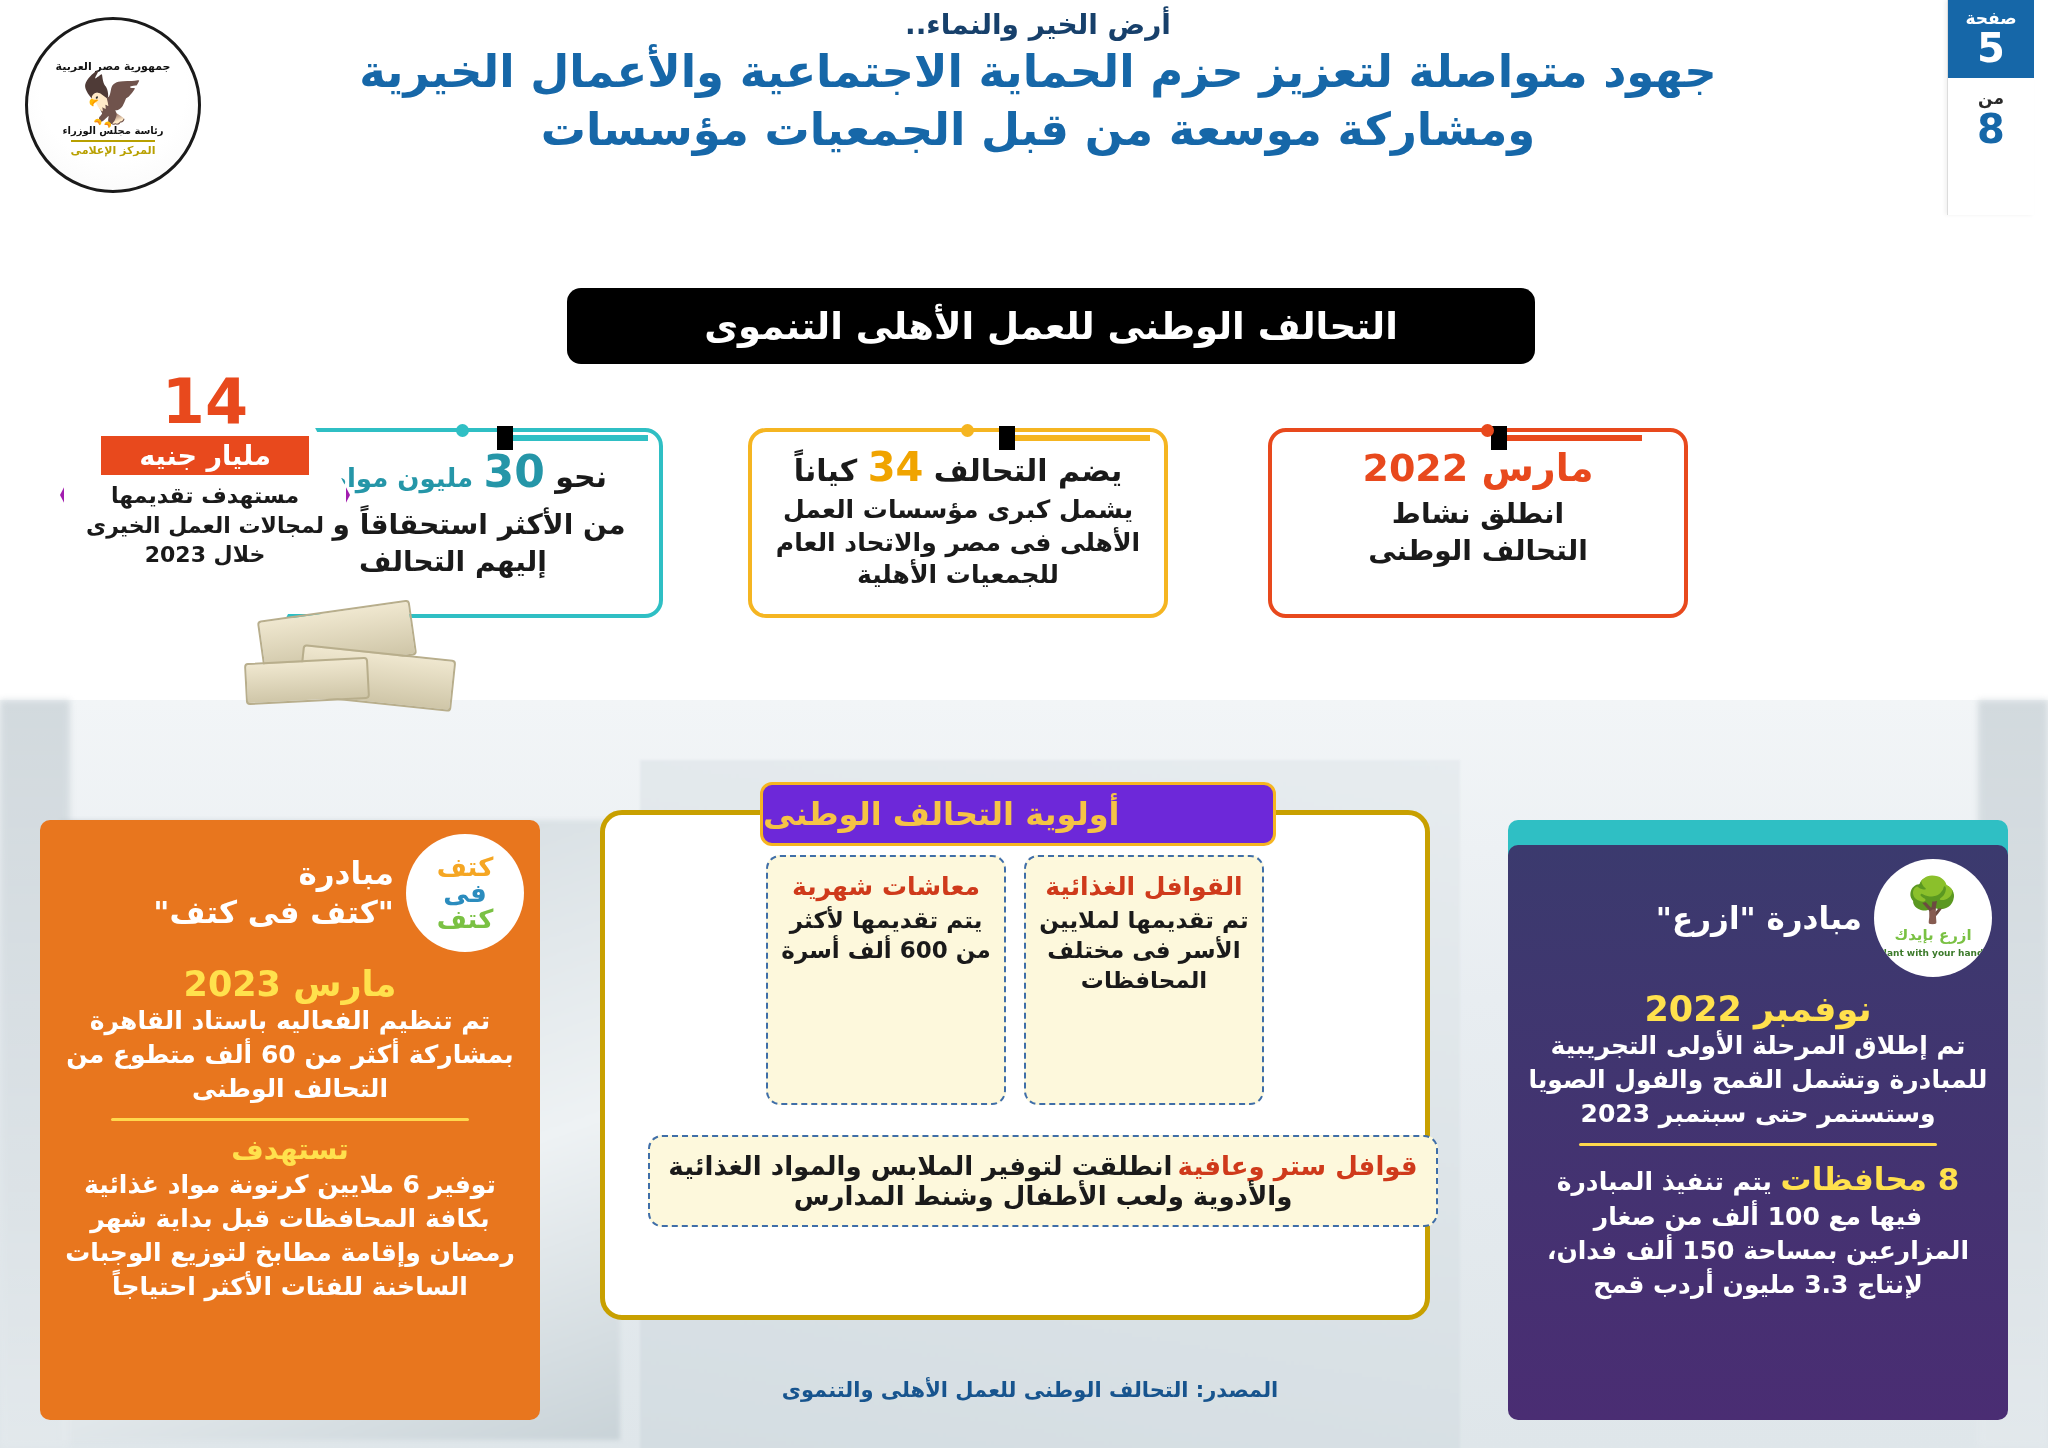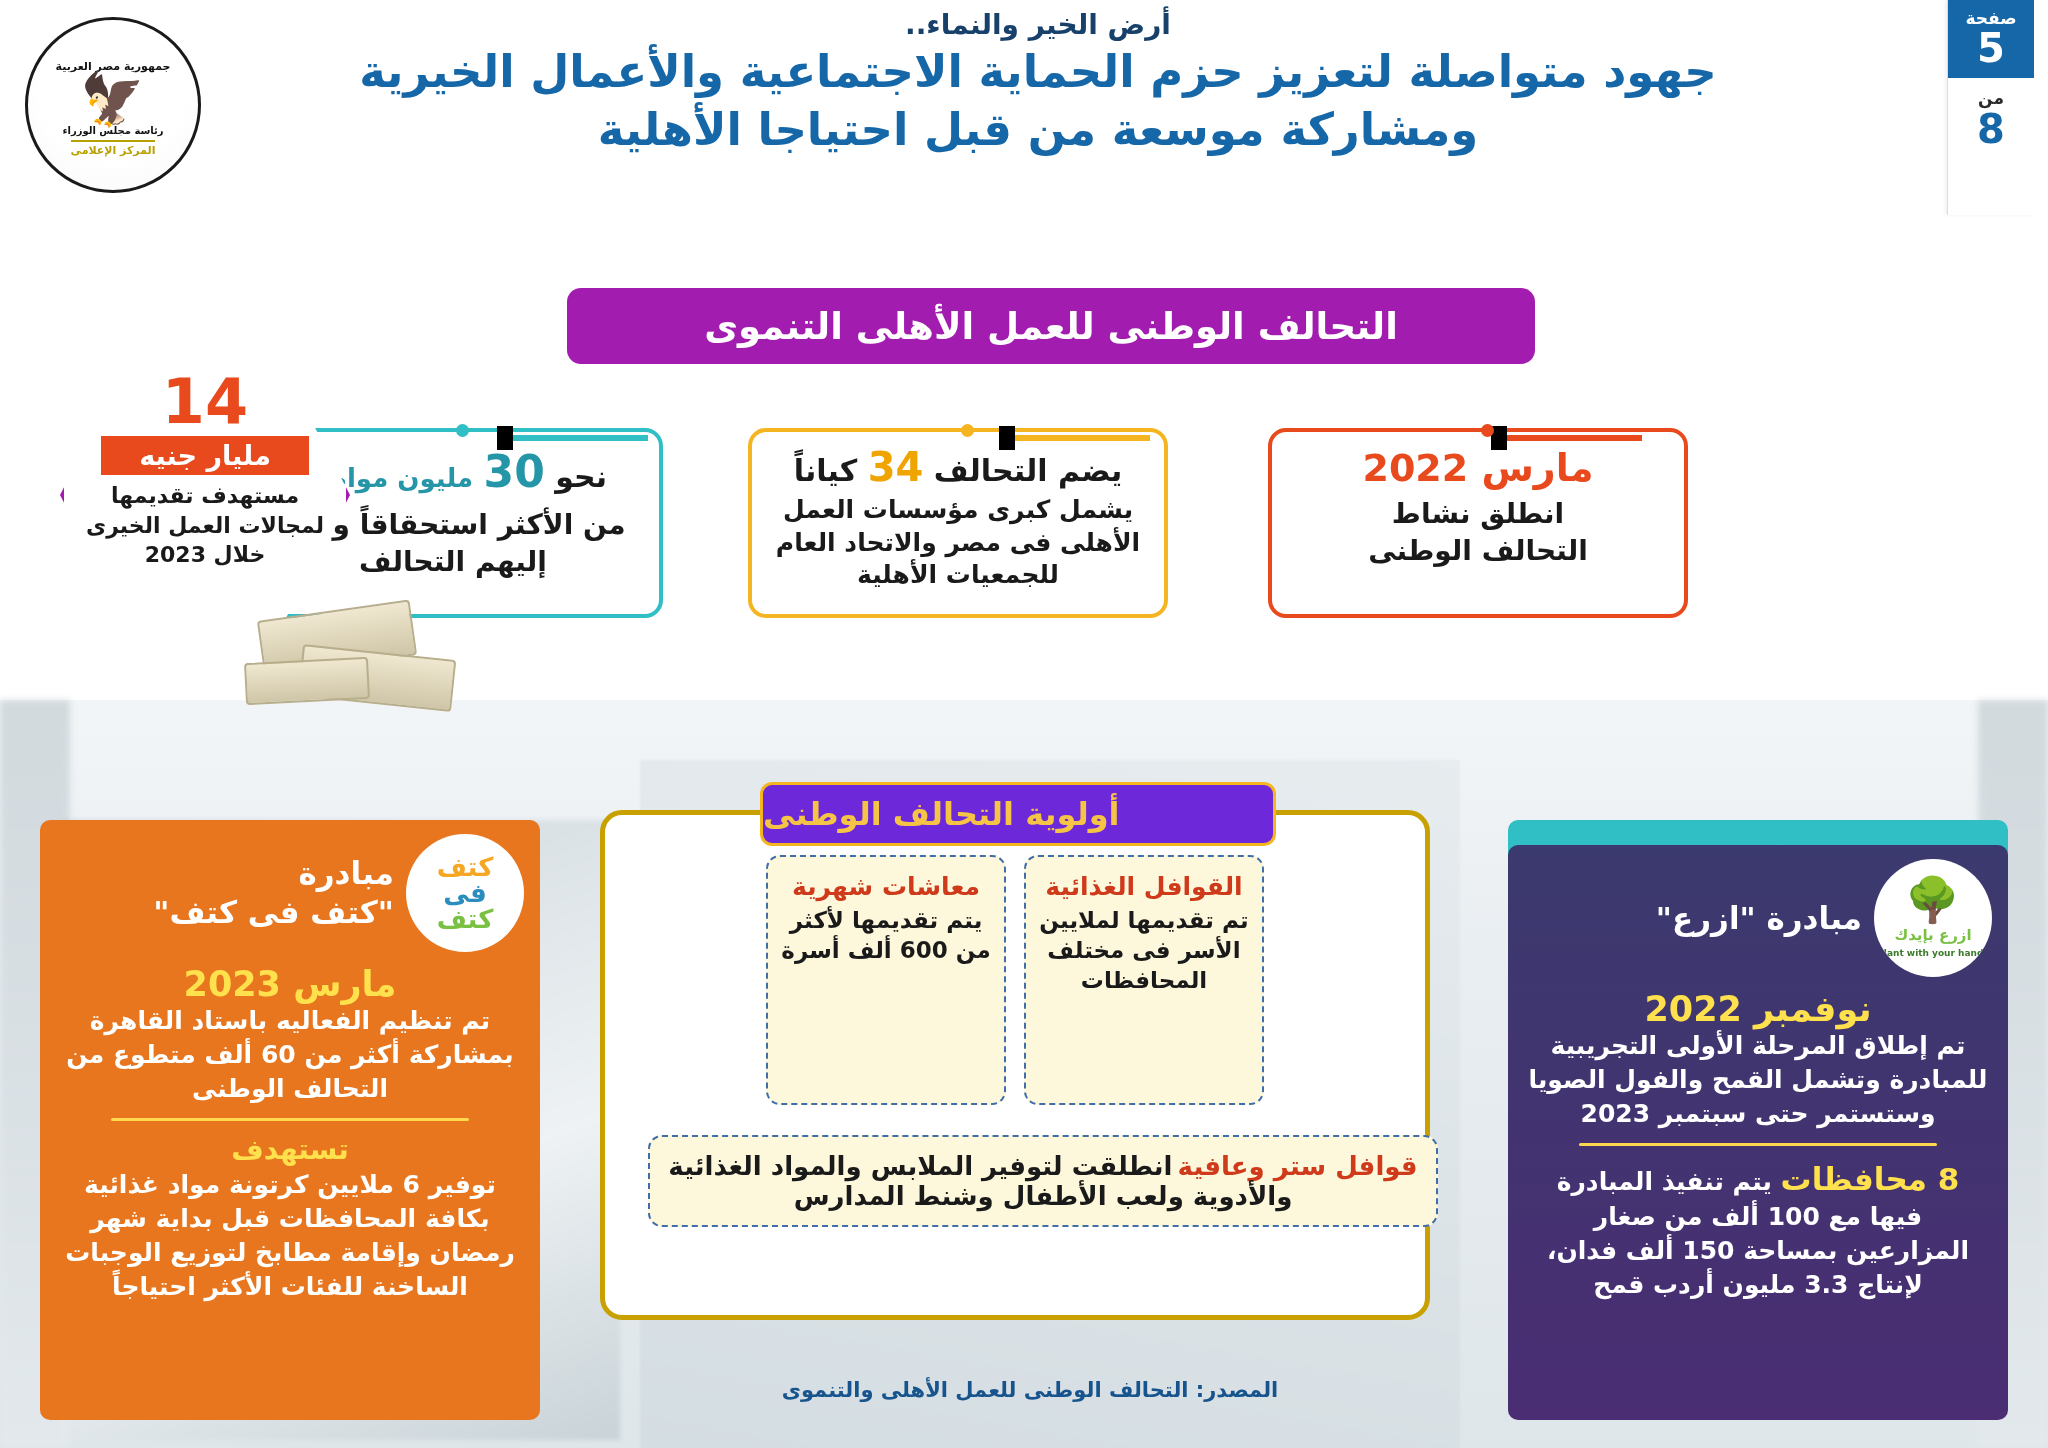--- a/index.html
+++ b/index.html
@@ -79,21 +79,21 @@
     width:86px;background:#1667a8;color:#fff;text-align:center;padding:8px 0 10px;
   }
   .page-badge .blue .lbl{font-size:17px;font-weight:bold;}
   .page-badge .blue .num{font-size:40px;font-weight:bold;line-height:40px;}
   .page-badge .of{font-size:17px;color:#2b2b2b;font-weight:bold;margin-top:10px;}
   .page-badge .tot{font-size:40px;font-weight:bold;color:#1667a8;line-height:42px;}
 
   
   .blue-bar{
     position:absolute;left:567px;top:288px;width:968px;height:76px;z-index:5;
-    background:#a21caf;border-radius:14px;
+    background:#000000;border-radius:14px;
     display:flex;align-items:center;justify-content:center;
     color:#fff;font-size:37px;font-weight:bold;
   }
   .tl-card{
     position:absolute;background:#fff;border-radius:18px;border:4px solid #ccc;
     box-sizing:border-box;text-align:center;
   }
   .arrow{position:absolute;height:6px;z-index:4;}
   .arrow:after{
     content:"";position:absolute;left:-1px;top:-9px;
@@ -218,21 +218,21 @@
       <div class="top">جمهورية مصر العربية</div>
       <div class="bird">🦅</div>
       <div class="mid">رئاسة مجلس الوزراء</div>
       <div class="bot">المركز الإعلامى</div>
     </div>
   </div>
 
   <div class="title-wrap">
     <div class="t-small">أرض الخير والنماء..</div>
     <div class="t-main">جهود متواصلة لتعزيز حزم الحماية الاجتماعية والأعمال الخيرية</div>
-    <div class="t-main">ومشاركة موسعة من قبل احتياجا الأهلية</div>
+    <div class="t-main">ومشاركة موسعة من قبل الجمعيات مؤسسات</div>
   </div>
 
   <div class="page-badge">
     <div class="blue">
       <div class="lbl">صفحة</div>
       <div class="num">5</div>
     </div>
     <div class="of">من</div>
     <div class="tot">8</div>
   </div>

